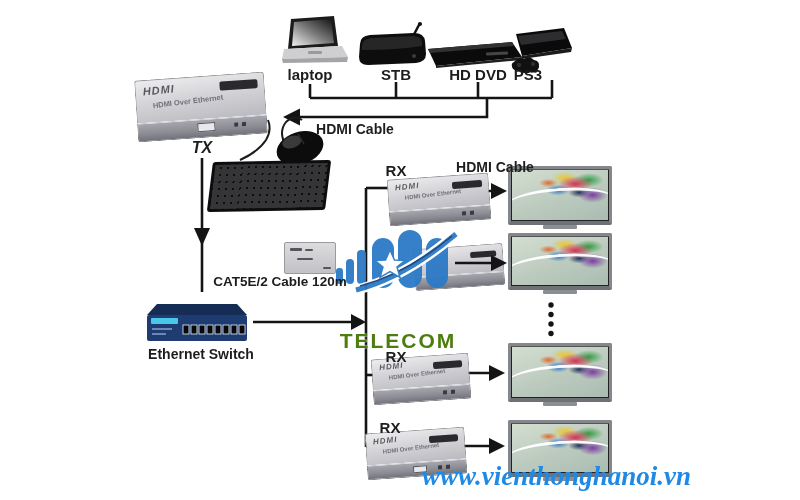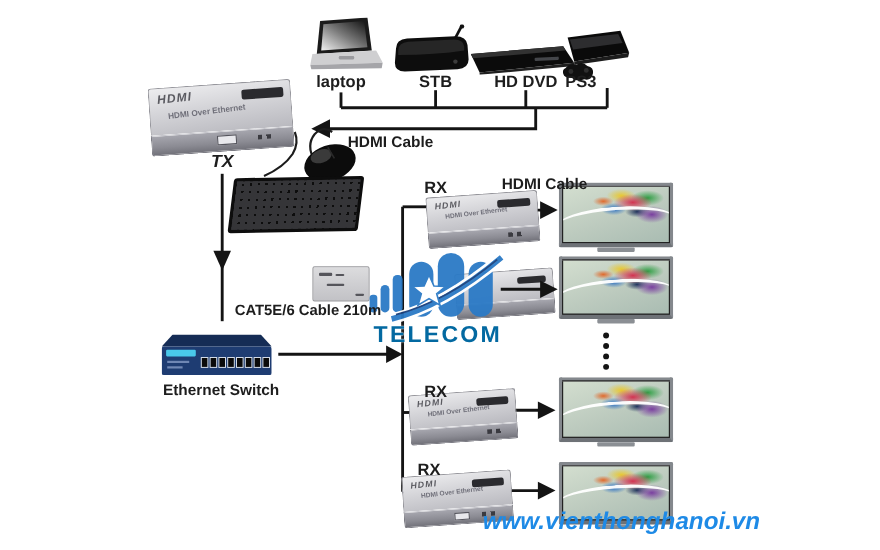--- a/index.html
+++ b/index.html
@@ -57,25 +57,25 @@
       repeating-linear-gradient(0deg,#3c3c40 0 5px,#0d0d0d 5px 7px);
     background-blend-mode:lighten;opacity:.85;}
 
   
   .mini-ext{position:absolute;z-index:26;background:linear-gradient(180deg,#dcdcde,#c2c2c6);
     border:1px solid #9a9a9e;border-radius:2px;}
   .mini-mark{position:absolute;background:#55555b;height:3px;border-radius:1px;}
 
   .watermark{position:absolute;z-index:50;opacity:.95;}
   .wm-text{position:absolute;z-index:55;font-weight:bold;font-size:21px;letter-spacing:2px;
-    color:#0369a1;text-align:center;
-    text-shadow:0 0 1px #fff,0 0 2px rgba(255,255,255,.8);}
-
-  .footer-site{position:absolute;z-index:70;font-family:Liberation Sans, sans-serif;
-    font-style:italic;font-weight:bold;font-size:22px;color:#1e8ae6;white-space:nowrap;}
+    color:#4d7c0f;text-align:center;
+    text-shadow:0 0 1px #fff,0 0 2px rgba(255,255,255,.8);margin-top:36px;}
+
+  .footer-site{position:absolute;z-index:70;font-family:Liberation Serif, serif;
+    font-style:italic;font-weight:bold;font-size:27px;color:#1e8ae6;white-space:nowrap;}
 
   svg{display:block;}
 </style>
 </head>
 <body>
 
 <div id="canvas">
 
   <svg class="abs" style="left:0;top:0;z-index:20;" width="800" height="500" viewBox="0 0 800 500">
     <g stroke="#141414" stroke-width="2.6" fill="none">
@@ -179,21 +179,21 @@
   <div class="keyboard" style="left:210px;top:161px;width:112px;height:44px;">
     <div class="keys"></div>
   </div>
 
   <div class="mini-ext" style="left:284px;top:242px;width:50px;height:30px;">
     <span class="mini-mark" style="left:5px;top:5px;width:12px;"></span>
     <span class="mini-mark" style="left:20px;top:6px;width:8px;height:2px;"></span>
     <span class="mini-mark" style="left:12px;top:15px;width:16px;height:2px;"></span>
     <span class="mini-mark" style="right:4px;bottom:4px;width:8px;height:2px;"></span>
   </div>
-  <div class="lbl" style="left:195px;top:274px;width:170px;font-size:13.5px;">CAT5E/6 Cable  210m</div>
+  <div class="lbl" style="left:195px;top:274px;width:170px;font-size:13.5px;">CAT5E/2 Cable  120m</div>
 
   <svg class="abs" style="left:147px;top:304px;z-index:25;" width="100" height="42" viewBox="0 0 100 42">
     <polygon points="10,0 90,0 100,11 0,11" fill="#152c55"></polygon>
     <rect x="0" y="11" width="100" height="26" rx="2" fill="#1e3c72"></rect>
     <rect x="4" y="14" width="27" height="6" rx="1" fill="#49c8ea"></rect>
     <rect x="5" y="24" width="20" height="2" fill="#6f87b4"></rect>
     <rect x="5" y="29" width="14" height="2" fill="#6f87b4"></rect>
     <g stroke="#d5dde9" stroke-width="0.9" fill="#0a0a0a">
       <rect x="36" y="21" width="6" height="9"></rect>
         <rect x="44" y="21" width="6" height="9"></rect>

